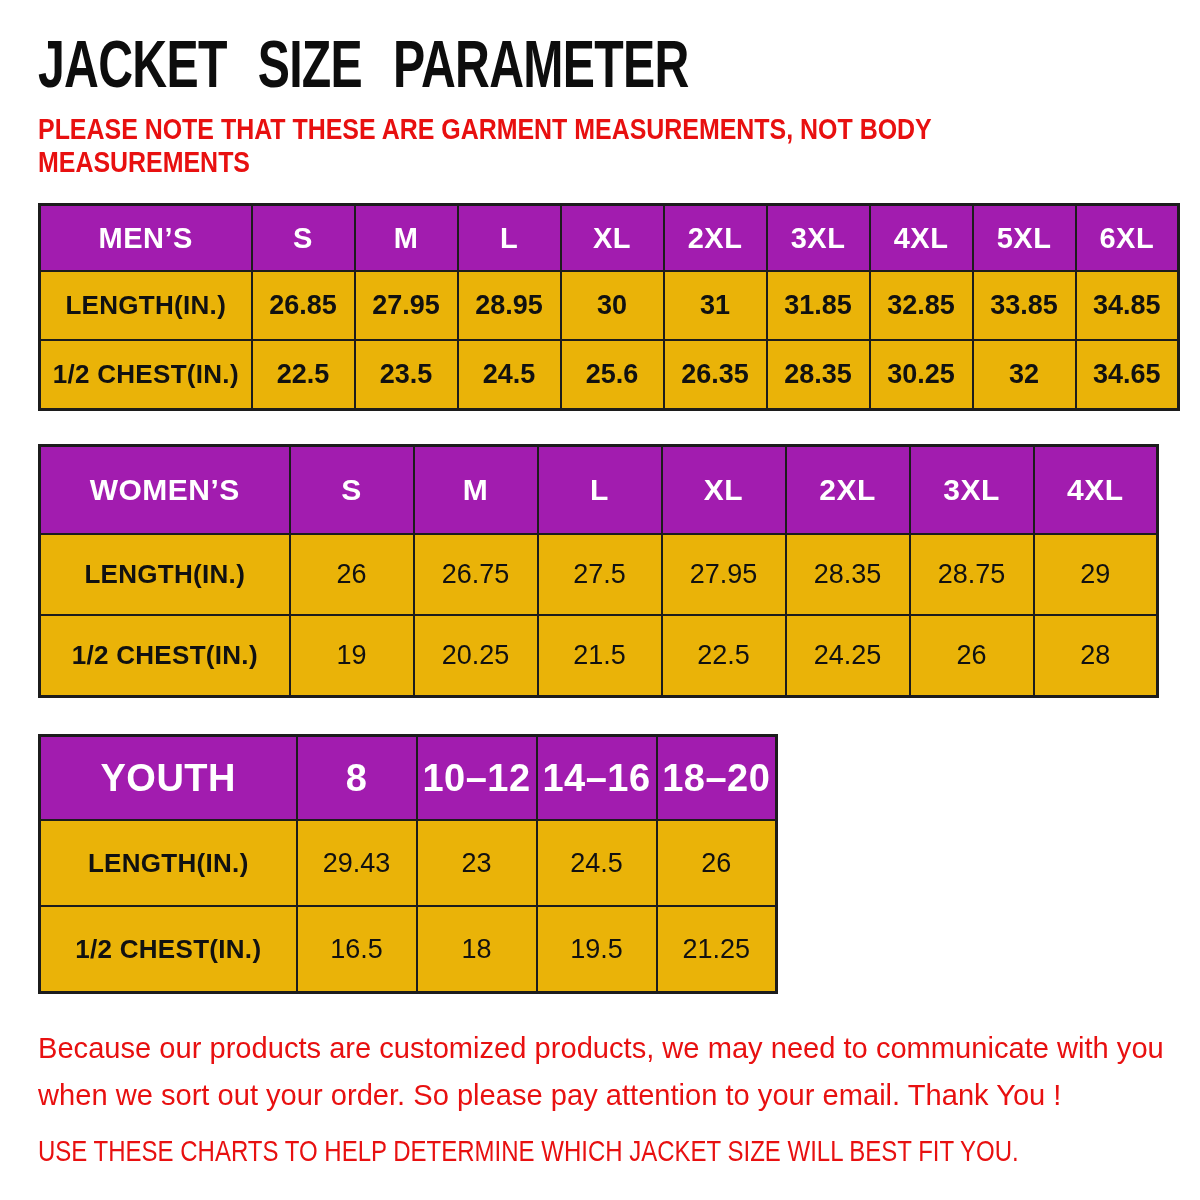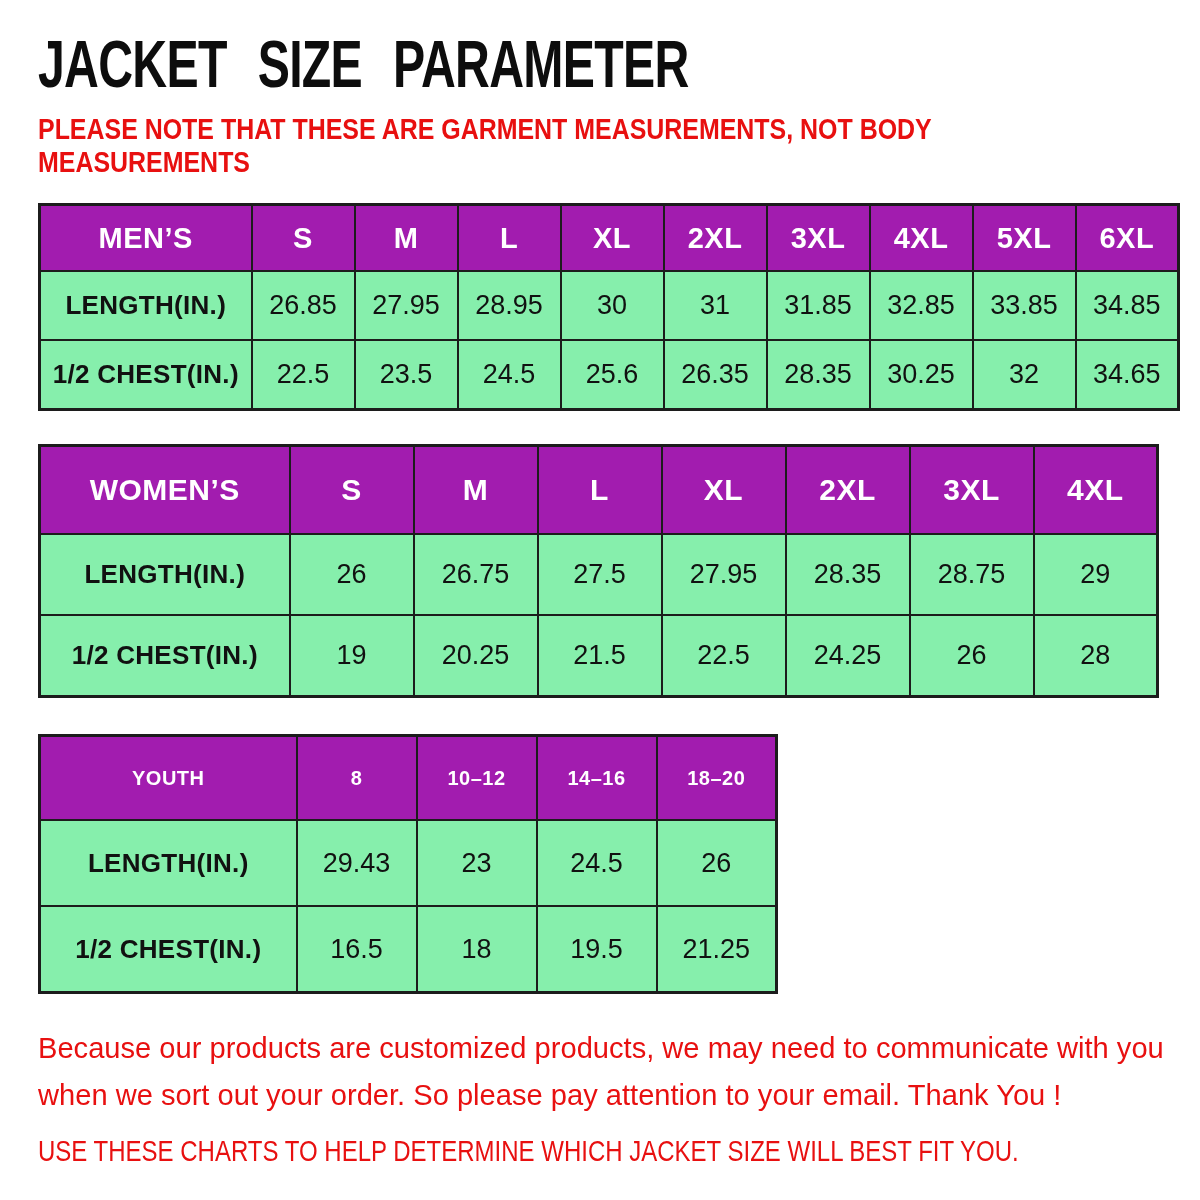--- a/index.html
+++ b/index.html
@@ -45,39 +45,39 @@
   table.size-table th{
     background:#a21caf;
     color:#ffffff;
     font-size:29px;
     font-weight:700;
     letter-spacing:0.5px;
   }
   table.size-table td{
     font-size:27px;
     color:#111111;
-    background:#86efac;
+    background:#eab308;
     font-weight:400;
   }
   table.size-table td.rowlabel{
     font-weight:700;
     font-size:26px;
     letter-spacing:0.3px;
   }
 
   table.mens{margin-top:24px;}
   table.mens th{height:64px;}
-  table.mens td{height:67px;}
+  table.mens td{height:67px;font-weight:bold;}
 
   table.womens{margin-top:33px;}
   table.womens th{height:86px;font-size:30px;}
   table.womens td{height:79px;}
 
   table.youth{margin-top:36px;}
-  table.youth th{height:82px;font-size:20px;}
+  table.youth th{height:82px;font-size:38px;}
   table.youth td{height:84px;}
 
   .footer-note{
     margin-top:30px;
     color:#e81010;
     font-size:30px;
     font-weight:400;
     line-height:47px;
     transform:scaleX(0.97);
     transform-origin:left top;

